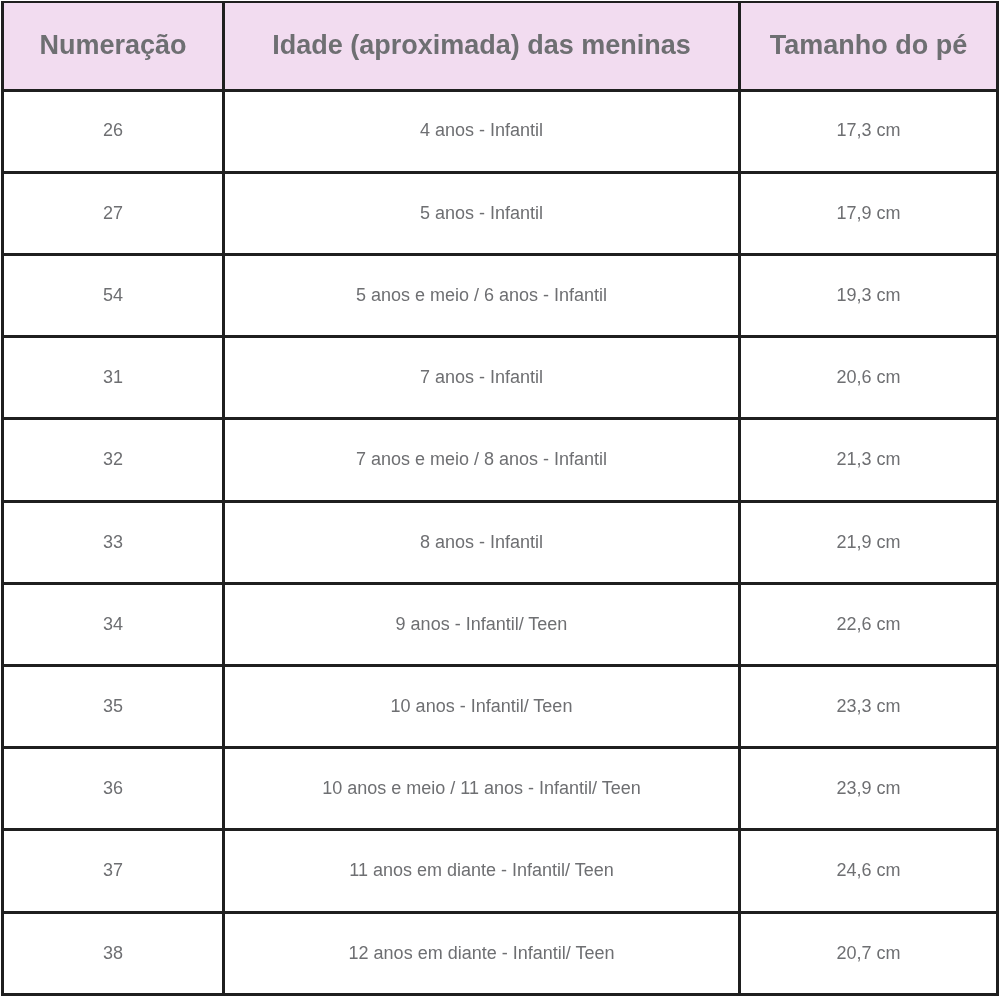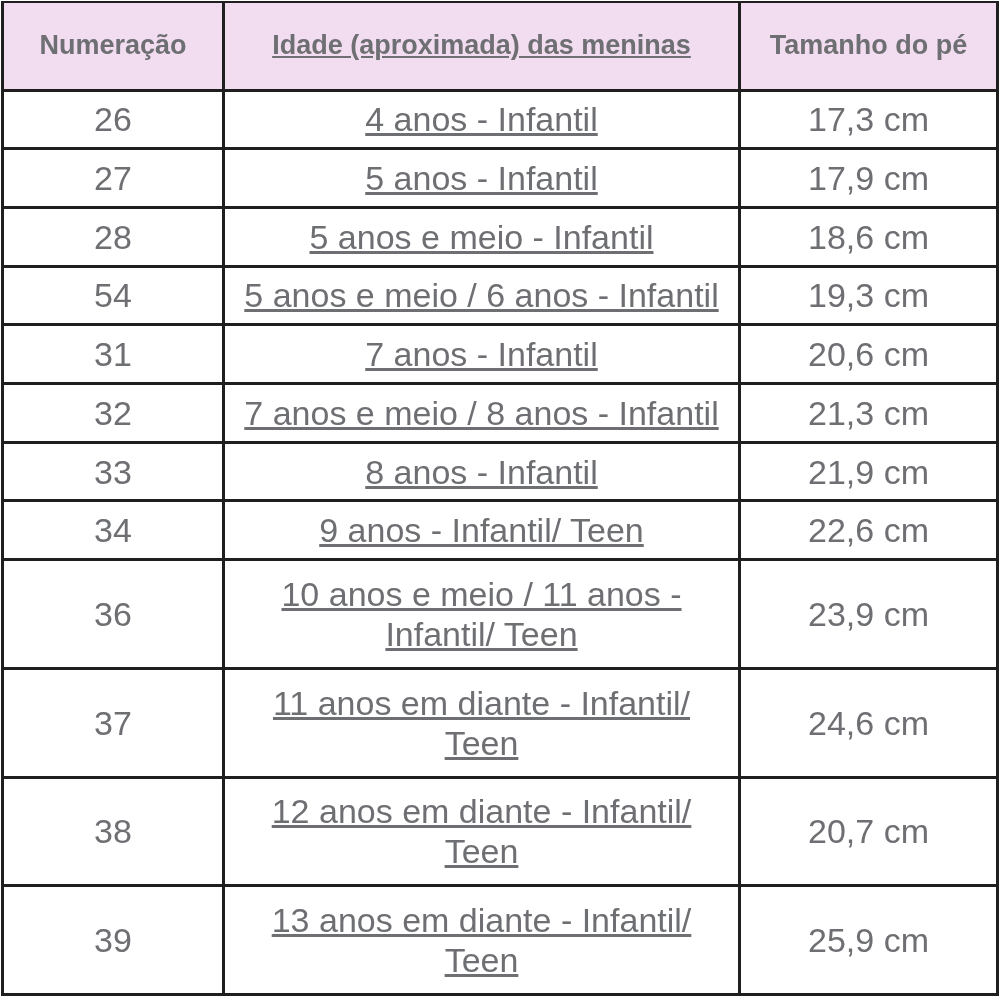--- a/index.html
+++ b/index.html
@@ -32,27 +32,27 @@
   }
   table.size-chart thead tr { height: 88px; }
   table.size-chart thead th {
     background: var(--header-bg);
     font-size: 27px;
     font-weight: bold;
     border-top-width: 2px;
   }
   table.size-chart tbody td {
     background: var(--row-bg);
-    font-size: 34px;
+    font-size: 18px;
     font-weight: normal;
     line-height: 1.18;
     padding: 2px 10px;
   }
   .col-num  { width: 221px; }
-  .col-age  { width: 516px; text-decoration: underline; }
+  .col-age  { width: 516px; }
   .col-foot { width: 258px; }
 </style>
 </head>
 <body>
 
 <table class="size-chart">
   <thead>
     <tr>
       <th class="col-num">Numeração</th>
       <th class="col-age">Idade (aproximada) das meninas</th>
@@ -62,25 +62,20 @@
   <tbody>
       <tr>
         <td class="col-num">26</td>
         <td class="col-age">4 anos - Infantil</td>
         <td class="col-foot">17,3 cm</td>
       </tr>
       <tr>
         <td class="col-num">27</td>
         <td class="col-age">5 anos - Infantil</td>
         <td class="col-foot">17,9 cm</td>
-      </tr>
-      <tr>
-        <td class="col-num">28</td>
-        <td class="col-age">5 anos e meio - Infantil</td>
-        <td class="col-foot">18,6 cm</td>
       </tr>
       <tr>
         <td class="col-num">54</td>
         <td class="col-age">5 anos e meio / 6 anos - Infantil</td>
         <td class="col-foot">19,3 cm</td>
       </tr>
       <tr>
         <td class="col-num">31</td>
         <td class="col-age">7 anos - Infantil</td>
         <td class="col-foot">20,6 cm</td>
@@ -94,33 +89,33 @@
         <td class="col-num">33</td>
         <td class="col-age">8 anos - Infantil</td>
         <td class="col-foot">21,9 cm</td>
       </tr>
       <tr>
         <td class="col-num">34</td>
         <td class="col-age">9 anos - Infantil/ Teen</td>
         <td class="col-foot">22,6 cm</td>
       </tr>
       <tr>
+        <td class="col-num">35</td>
+        <td class="col-age">10 anos - Infantil/ Teen</td>
+        <td class="col-foot">23,3 cm</td>
+      </tr>
+      <tr>
         <td class="col-num">36</td>
         <td class="col-age">10 anos e meio / 11 anos - Infantil/ Teen</td>
         <td class="col-foot">23,9 cm</td>
       </tr>
       <tr>
         <td class="col-num">37</td>
         <td class="col-age">11 anos em diante - Infantil/ Teen</td>
         <td class="col-foot">24,6 cm</td>
       </tr>
       <tr>
         <td class="col-num">38</td>
         <td class="col-age">12 anos em diante - Infantil/ Teen</td>
         <td class="col-foot">20,7 cm</td>
       </tr>
-      <tr>
-        <td class="col-num">39</td>
-        <td class="col-age">13 anos em diante - Infantil/ Teen</td>
-        <td class="col-foot">25,9 cm</td>
-      </tr>
     </tbody>
 </table>
 
 </body></html>

